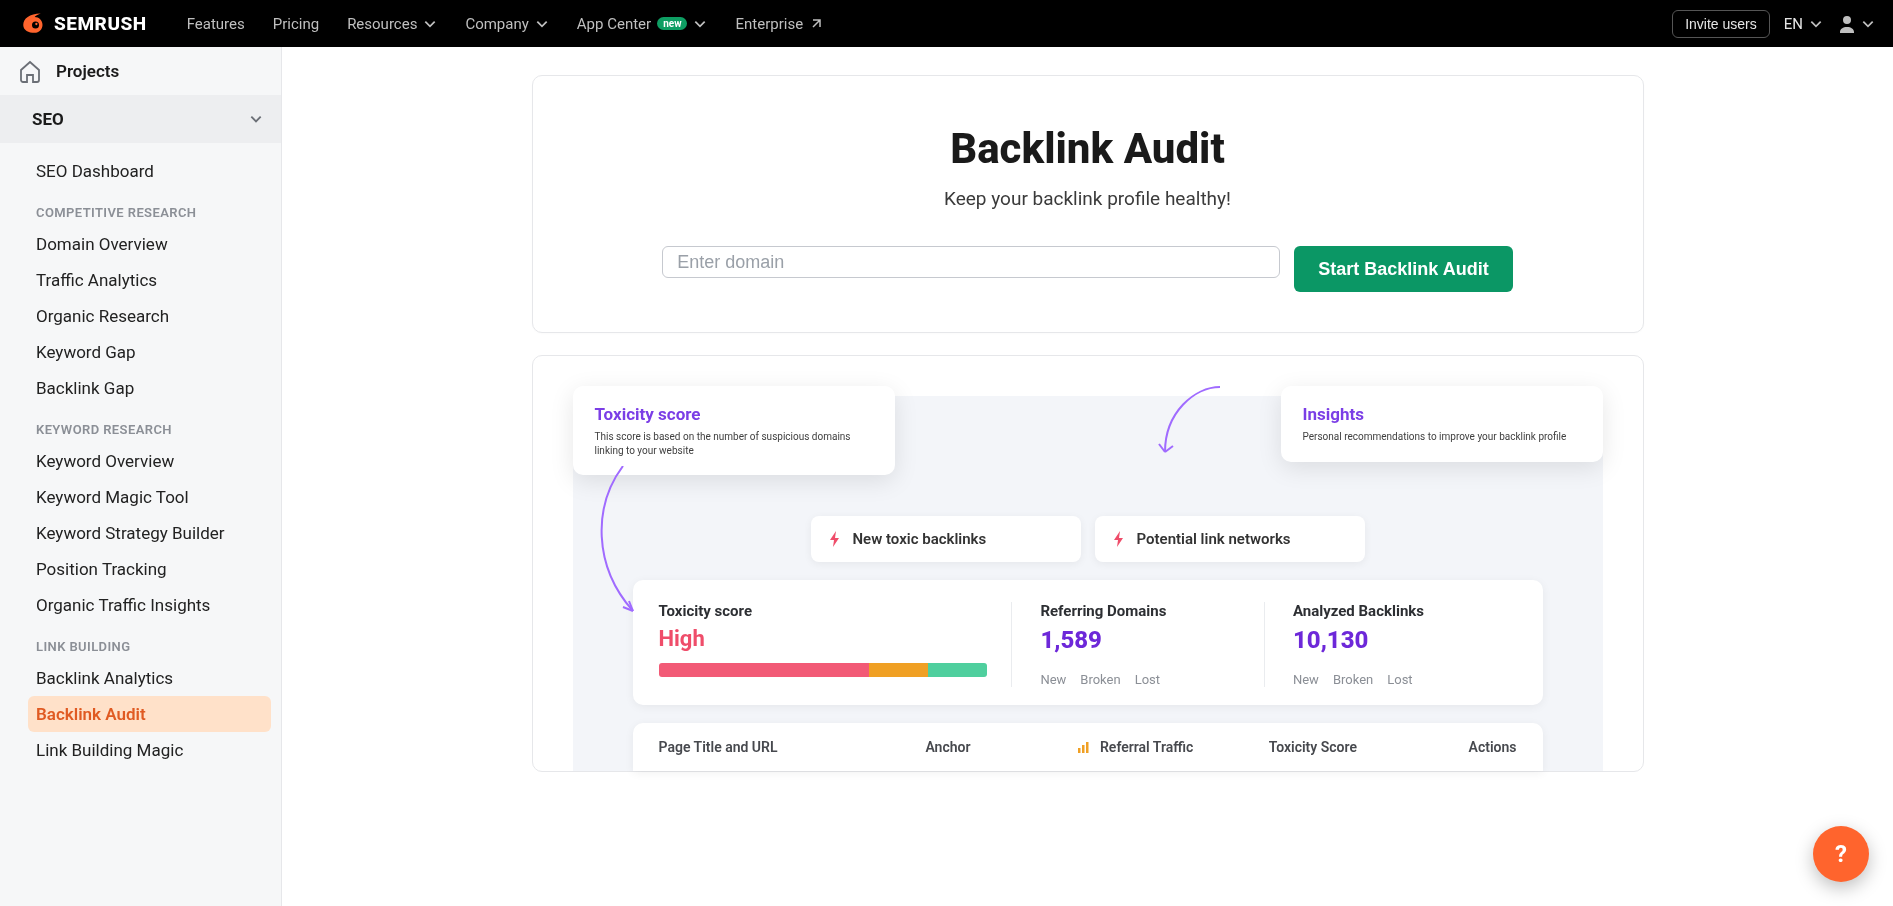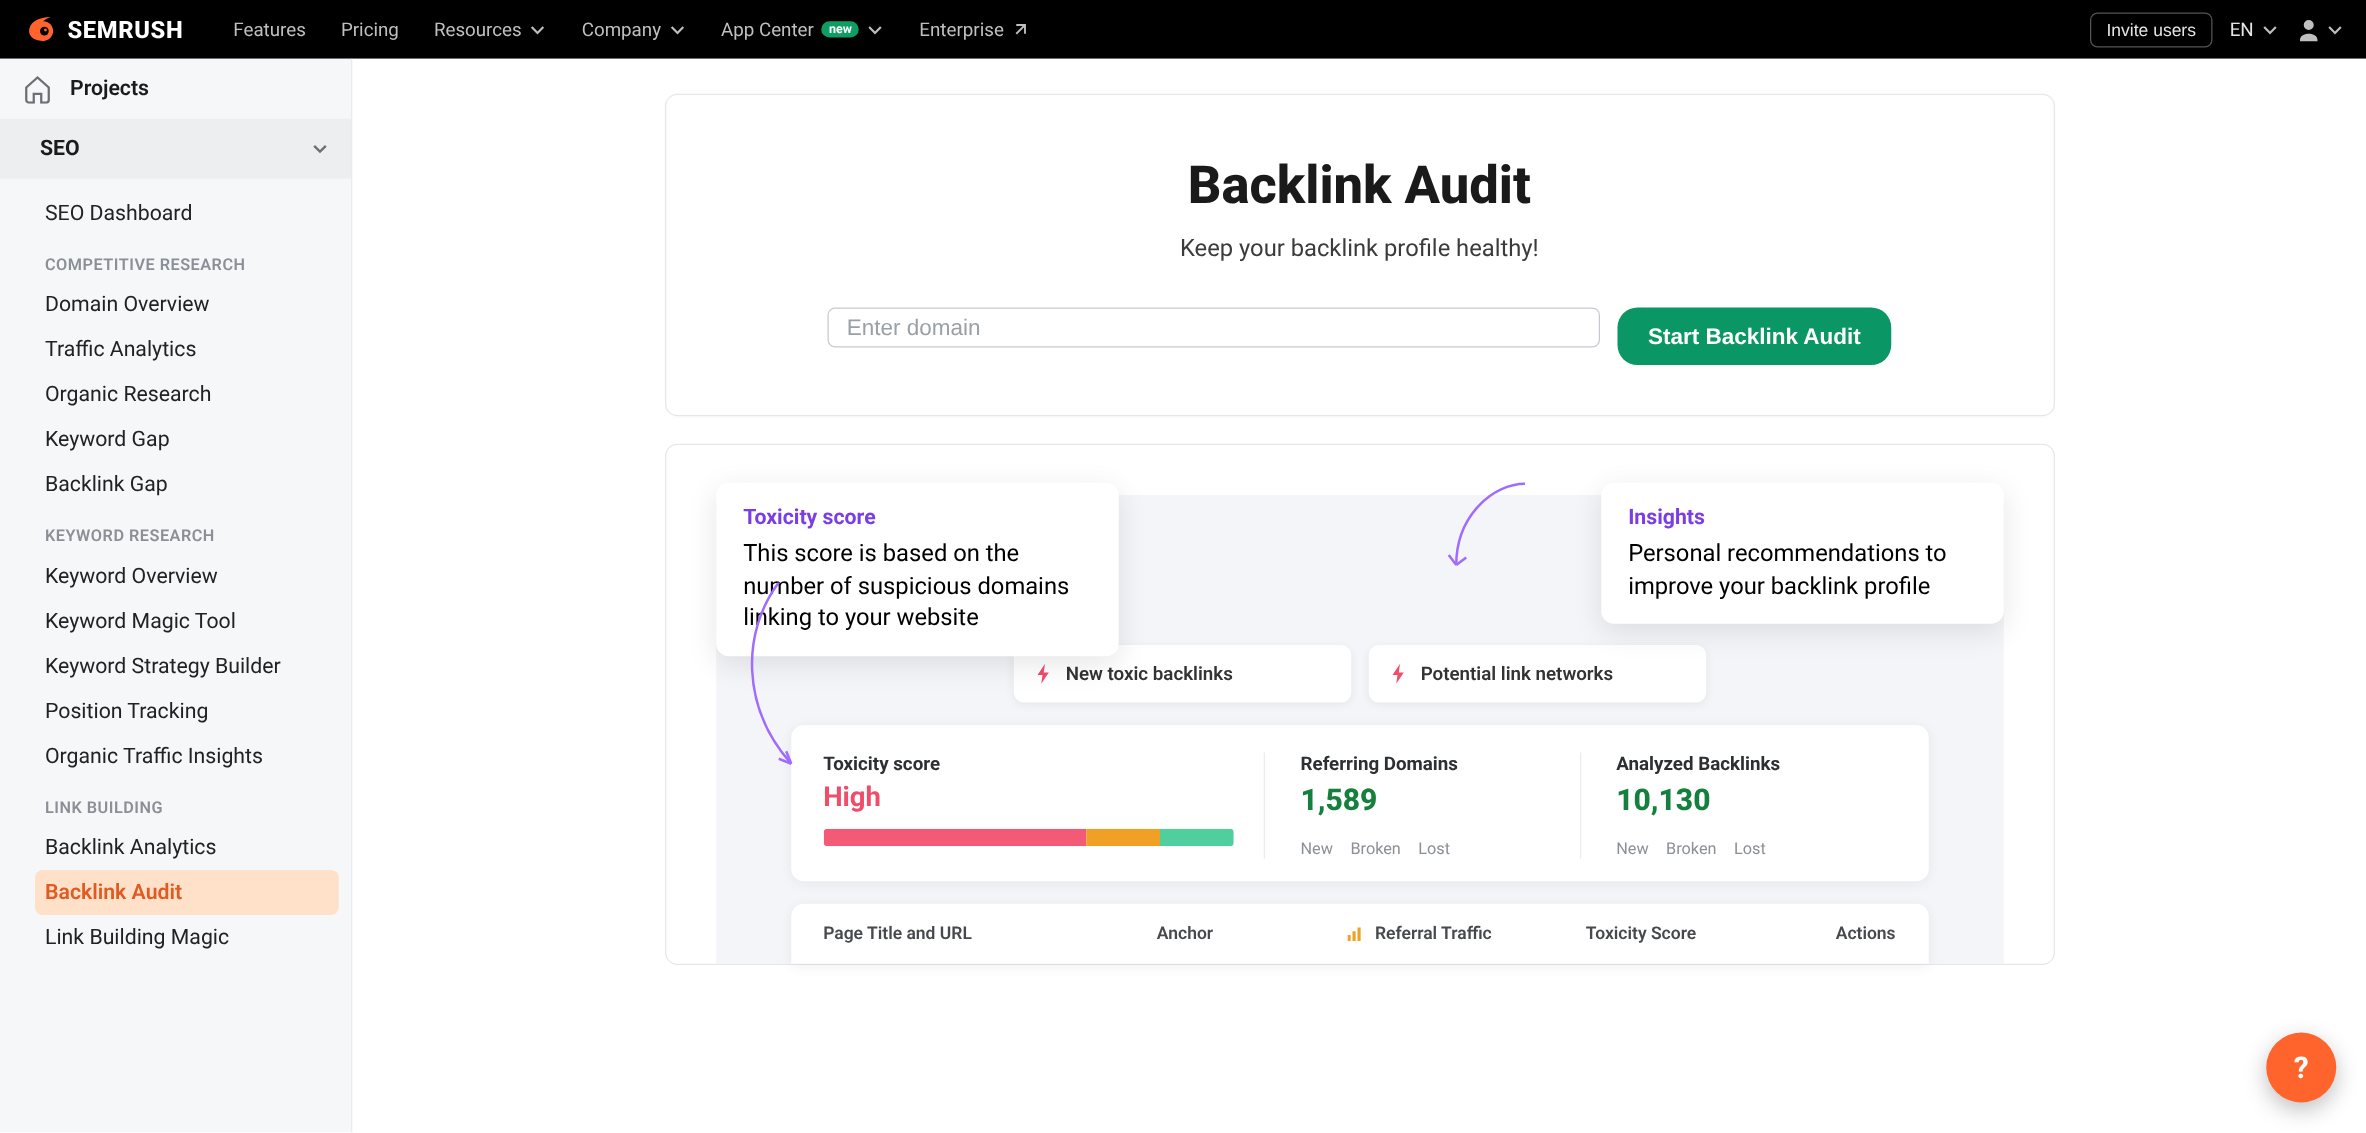--- a/index.html
+++ b/index.html
@@ -34,48 +34,48 @@
 .sb-group { padding: 16px 18px 6px; font-size: 13px; letter-spacing: .4px; color: #8b8f96; font-weight: 600; }
 .sb-sub { padding-left: 18px; }
 
 
 .card { width: 1112px; background: #fff; border: 1px solid #e6e7ea; border-radius: 10px; margin-top: 28px; padding: 48px 40px 40px; text-align: center; box-shadow: 0 1px 2px rgba(0,0,0,.02); }
 .card h1 { font-size: 42px; font-weight: 800; color: #1a1a1a; }
 .card p { margin-top: 14px; font-size: 19px; color: #3b3b3b; }
 .domain-row { margin-top: 36px; display: flex; justify-content: center; gap: 14px; }
 .domain-input { width: 618px; height: 32px; border: 1px solid #c6c9cf; border-radius: 6px; padding: 0 14px; font-size: 18px; color: #333; }
 .domain-input::placeholder { color: #9aa0a8; }
-.start-btn { height: 46px; padding: 0 24px; border-radius: 16px; border: none; background: #0b9765; color: #fff; font-size: 18px; font-weight: 600; cursor: pointer; }
+.start-btn { height: 46px; padding: 0 24px; border-radius: 6px; border: none; background: #0b9765; color: #fff; font-size: 18px; font-weight: 600; cursor: pointer; }
 
 
 .preview { width: 1112px; background: #fff; border: 1px solid #e6e7ea; border-radius: 10px; margin-top: 22px; position: relative; padding: 40px 40px 0; }
 .preview-inner { background: #f3f5f9; border-radius: 8px 8px 0 0; padding: 30px 60px 0; position: relative; }
 .tip { position: absolute; background: #fff; border-radius: 10px; box-shadow: 0 6px 24px rgba(0,0,0,.10); padding: 18px 22px; width: 322px; text-align: left; }
 .tip-title { color: #7b3ee6; font-weight: 700; font-size: 17px; }
-.tip-desc { margin-top: 6px; color: #000000; font-size: 19px; line-height: 1.35; }
+.tip-desc { margin-top: 6px; color: #404040; font-size: 10px; line-height: 1.35; }
 .tip-left { left: 0; top: -10px; }
 .tip-right { right: 0; top: -10px; }
 
 .chips-row { display: flex; gap: 14px; justify-content: center; }
 .chip { background: #fff; border-radius: 8px; height: 46px; width: 270px; display: flex; align-items: center; padding: 0 16px; gap: 10px; box-shadow: 0 2px 8px rgba(0,0,0,.06); font-size: 15px; font-weight: 600; color: #333; }
 .bolt { width: 16px; height: 16px; }
 
 .stats-card { background: #fff; border-radius: 10px; margin-top: 18px; box-shadow: 0 2px 10px rgba(0,0,0,.06); padding: 22px 26px 18px; display: flex; gap: 28px; }
 .tox { flex: 1.6; border-right: 1px solid #eaecef; padding-right: 24px; }
 .stat-title { font-size: 15px; font-weight: 700; color: #2d2f33; }
 .tox-value { margin-top: 6px; font-size: 22px; font-weight: 700; color: #ef4d6a; }
 .tox-bar { margin-top: 12px; height: 14px; width: 100%; border-radius: 3px; overflow: hidden; display: flex; }
 .tox-bar-seg { height: 100%; }
 .seg-pink { background: #f25a76; flex: 0 0 64%; }
 .seg-orange { background: #f0a024; flex: 0 0 18%; }
 .seg-green { background: #4fcf9e; flex: 0 0 18%; }
 
 .stat-block { flex: 1; border-right: 1px solid #eaecef; padding-right: 18px; }
 .stat-block:last-child { border-right: none; }
-.stat-value { margin-top: 6px; font-size: 24px; font-weight: 800; color: #15803d; }
+.stat-value { margin-top: 6px; font-size: 24px; font-weight: 800; color: #6d28d9; }
 .stat-subs { margin-top: 18px; display: flex; gap: 14px; font-size: 13px; color: #8b8f96; }
 
 .table-head { background: #fff; border-radius: 10px 10px 0 0; margin-top: 18px; box-shadow: 0 2px 10px rgba(0,0,0,.06); padding: 16px 26px; display: grid; grid-template-columns: 1.4fr .8fr 1fr .8fr .5fr; font-size: 14px; font-weight: 600; color: #47494e; }
 .th-ref { display: inline-flex; align-items: center; gap: 10px; }
 .ref-icon { width: 12px; height: 12px; }
 .th-actions { text-align: right; }
 
 
 .help { position: fixed; right: 24px; bottom: 24px; width: 56px; height: 56px; border-radius: 50%; background: #ff642d; display: flex; align-items: center; justify-content: center; box-shadow: 0 6px 18px rgba(0,0,0,.25); cursor: pointer; }
 .help span { color: #fff; font-weight: 700; font-size: 24px; }

